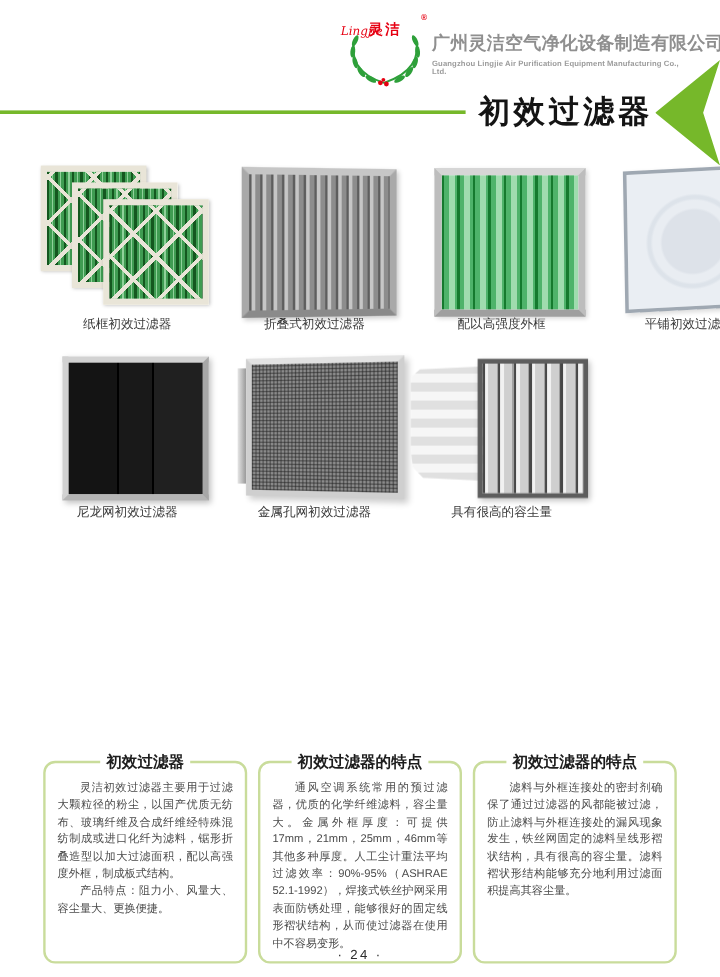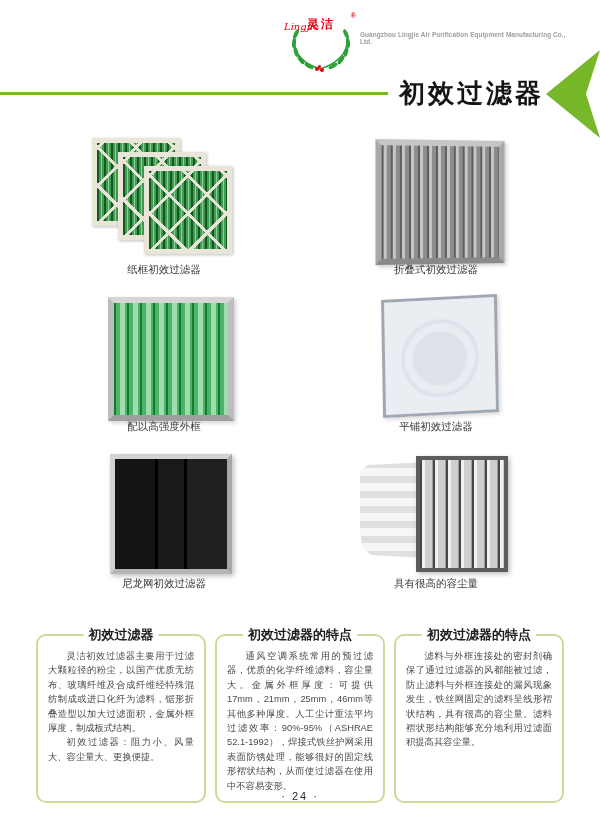--- a/index.html
+++ b/index.html
@@ -19,21 +19,21 @@
   .company-en{font-size:6.4px;font-weight:bold;color:#9c9c9c;margin-top:4px;letter-spacing:0.1px;}
 
   .header-rule{position:absolute;top:92px;left:0;width:388px;height:3px;background:#76b82a;}
   .section-title{position:absolute;top:76px;left:399px;font-size:26px;color:#141414;
                  font-family:"Liberation Serif",serif;letter-spacing:3px;font-weight:600;}
   .header-arrow{position:absolute;top:50px;right:0;width:54px;height:88px;background:#76b82a;
                 clip-path:polygon(0 50%,100% 0,74% 50%,100% 100%);}
 
   
   .products{position:absolute;top:136px;left:28px;width:544px;display:grid;
-            grid-template-columns:repeat(2,1fr);grid-auto-rows:157px;}
+            grid-template-columns:repeat(4,1fr);grid-auto-rows:157px;}
   .cell{display:flex;flex-direction:column;align-items:center;}
   .imgbox{position:relative;width:156px;height:122px;}
   .caption{font-size:10.5px;color:#3a3a3a;margin-top:5px;}
 
   
   .pf{position:absolute;width:78px;height:78px;border:5px solid #e9e5d8;
       box-shadow:1px 1px 3px rgba(0,0,0,.25);
       background:
         repeating-linear-gradient(45deg,transparent 0 24px,#e9e5d8 24px 27px),
         repeating-linear-gradient(-45deg,transparent 0 24px,#e9e5d8 24px 27px),
@@ -143,20 +143,21 @@
           <circle cx="38" cy="58" r="2"></circle>
           <circle cx="35.5" cy="54.5" r="1.6"></circle>
       </g>
     </svg>
     <div class="logo-cn">灵洁</div>
     <div class="logo-reg">®</div>
     <div class="logo-script">Lingjie</div>
   </div>
 
   <div class="company">
+    <div class="company-cn">广州灵洁空气净化设备制造有限公司</div>
     <div class="company-en">Guangzhou Lingjie Air Purification Equipment Manufacturing Co., Ltd.</div>
   </div>
 
   <div class="header-rule"></div>
   <div class="section-title">初效过滤器</div>
   <div class="header-arrow"></div>
 
   <div class="products">
 
     <div class="cell">
@@ -190,39 +191,46 @@
       <div class="caption">平铺初效过滤器</div>
     </div>
 
     <div class="cell">
       <div class="imgbox">
         <div class="p6"></div>
       </div>
       <div class="caption">尼龙网初效过滤器</div>
     </div>
 
+    <div class="cell">
+      <div class="imgbox">
+        <div class="p7-bar"></div>
+        <div class="p7"></div>
+      </div>
+      <div class="caption">金属孔网初效过滤器</div>
+    </div>
 
 
     <div class="cell">
       <div class="imgbox">
         <div class="p9-bags"></div>
         <div class="p9"></div>
       </div>
       <div class="caption">具有很高的容尘量</div>
     </div>
 
   </div>
 
   <div class="info-row">
 
     <div class="info-box">
       <div class="info-title">初效过滤器</div>
       <div class="info-body">
-        <p>灵洁初效过滤器主要用于过滤大颗粒径的粉尘，以国产优质无纺布、玻璃纤维及合成纤维经特殊混纺制成或进口化纤为滤料，锯形折叠造型以加大过滤面积，金属外框厚度，制成板式结构。</p>
-        <p>初效过滤器：阻力小、风量大、容尘量大、更换便捷。</p>
+        <p>灵洁初效过滤器主要用于过滤大颗粒径的粉尘，以国产优质无纺布、玻璃纤维及合成纤维经特殊混纺制成或进口化纤为滤料，锯形折叠造型以加大过滤面积，配以高强度外框，制成板式结构。</p>
+        <p>产品特点：阻力小、风量大、容尘量大、更换便捷。</p>
       </div>
     </div>
 
     <div class="info-box">
       <div class="info-title">初效过滤器的特点</div>
       <div class="info-body">
         <p>通风空调系统常用的预过滤器，优质的化学纤维滤料，容尘量大。金属外框厚度：可提供17mm，21mm，25mm，46mm等其他多种厚度。人工尘计重法平均过滤效率：90%-95%（ASHRAE 52.1-1992），焊接式铁丝护网采用表面防锈处理，能够很好的固定线形褶状结构，从而使过滤器在使用中不容易变形。</p>
       </div>
     </div>
 

